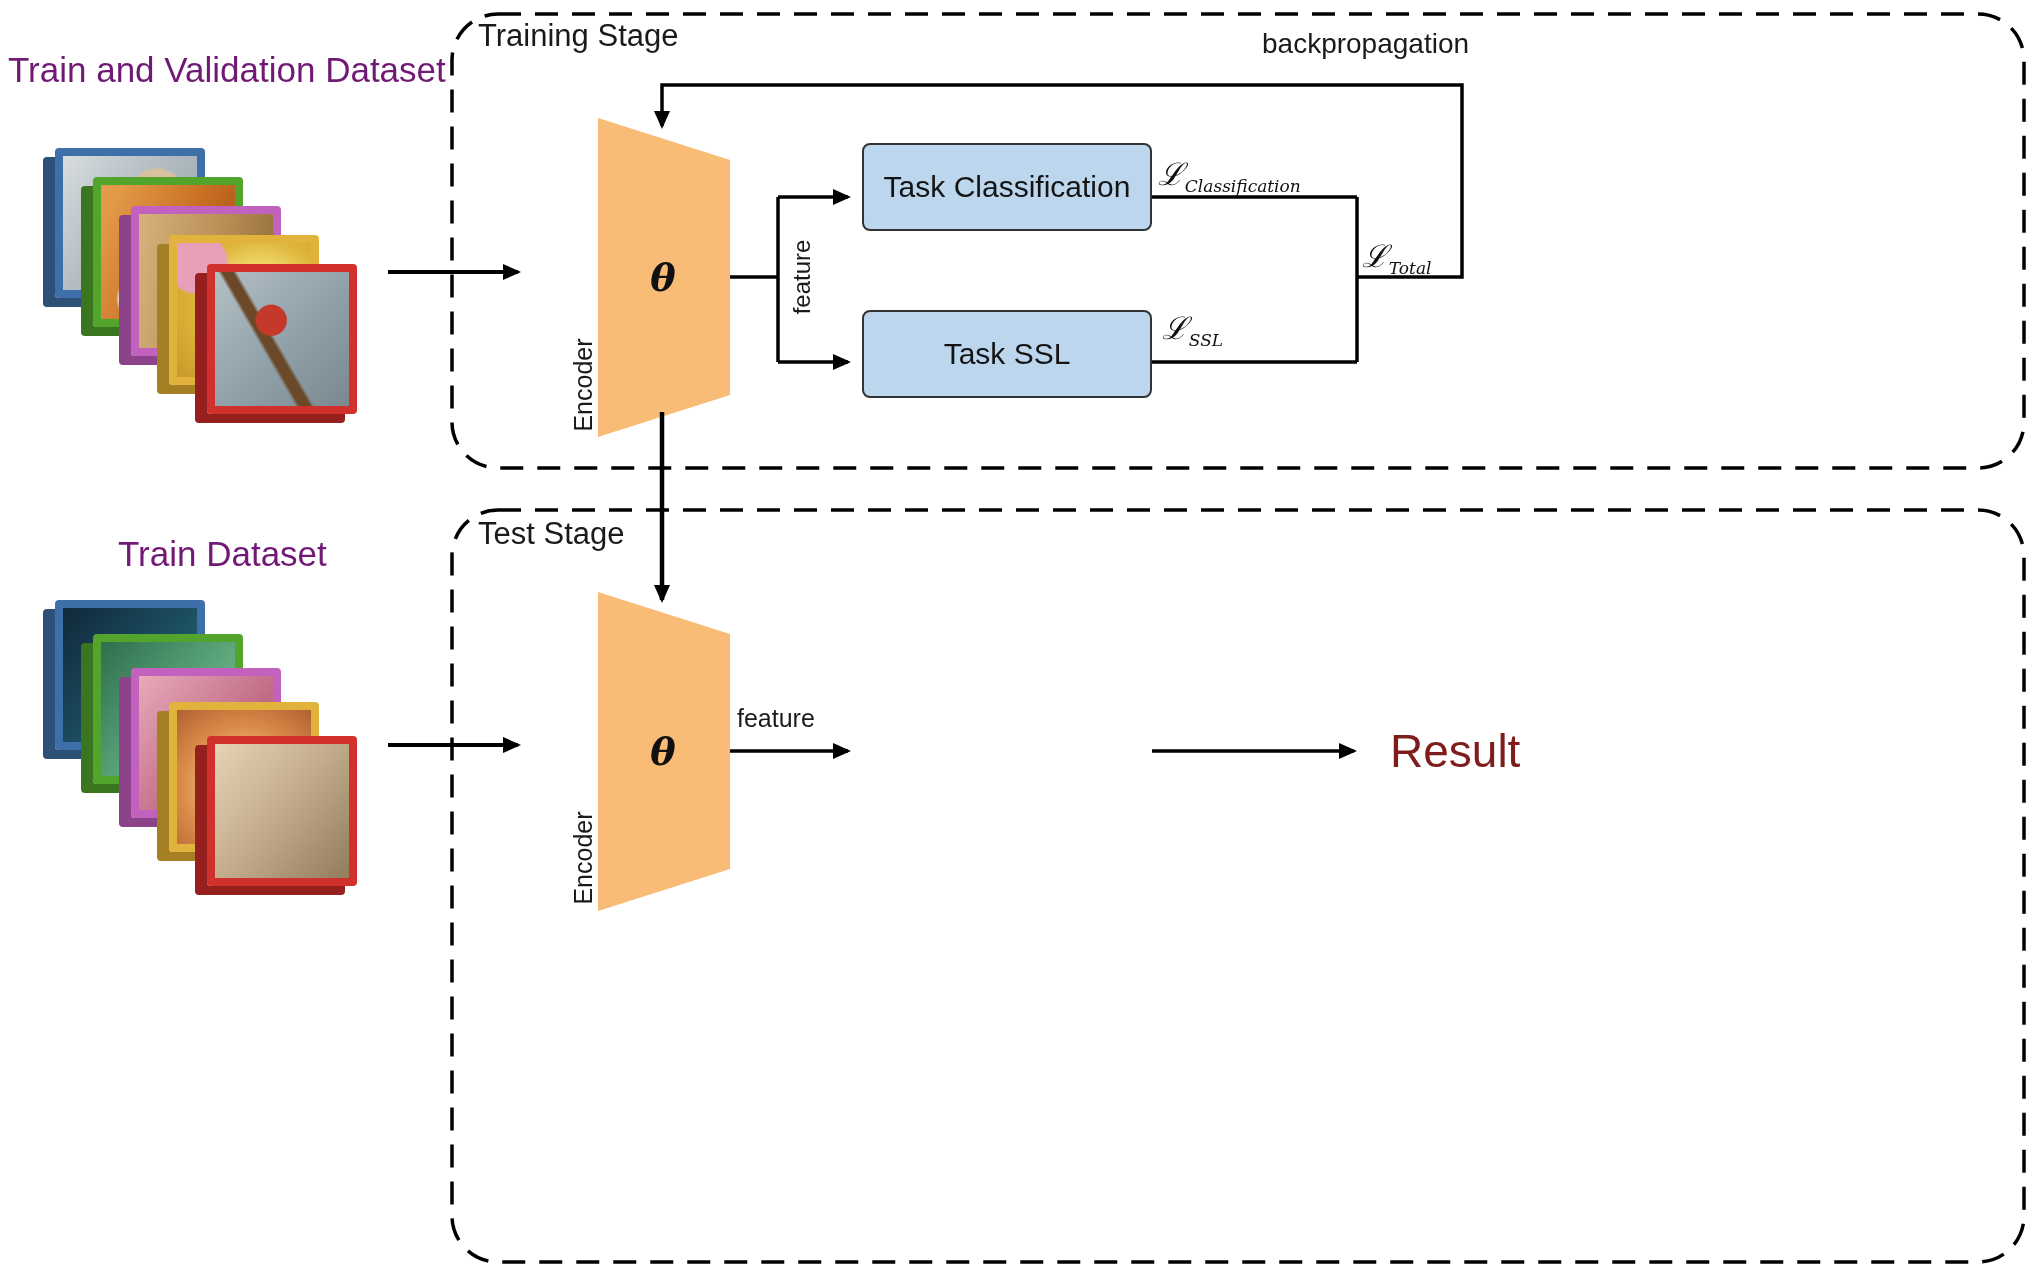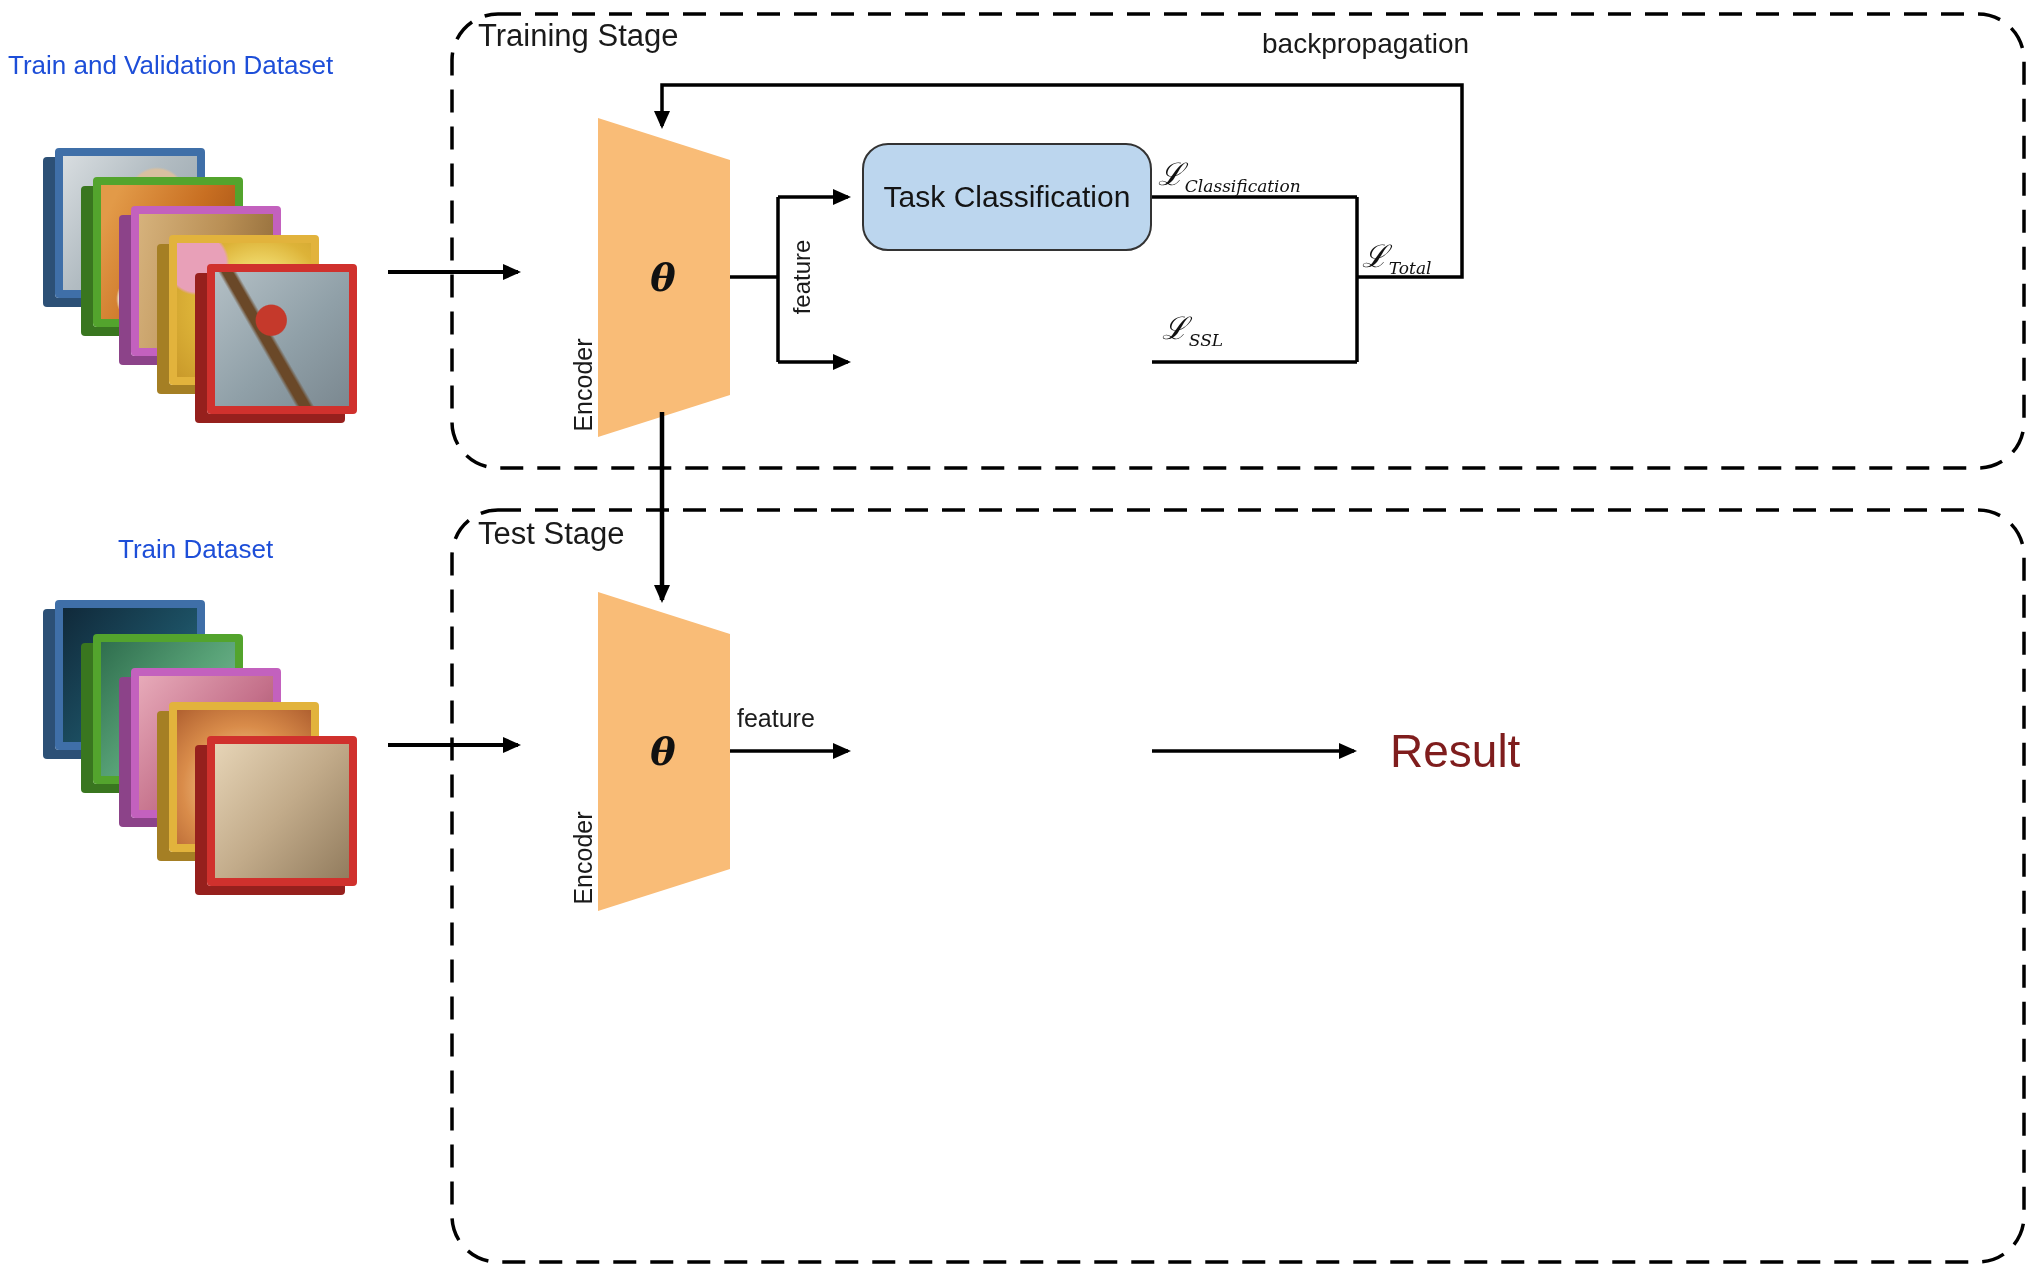--- a/index.html
+++ b/index.html
@@ -1,33 +1,33 @@
 <!DOCTYPE html>
 <html style="--line: #000000; --encoder-fill: #F9BC77; --box-fill: #BCD6EE; --box-border: #333333; --tile-blue: #3F6FA8; --tile-green: #53A42D; --tile-magenta: #C361BE; --tile-gold: #E2B33C; --tile-red: #D0312D;"><head>
 <meta charset="utf-8">
 <style>
   html,body{margin:0;padding:0;background:#fff;font-family:"Liberation Sans",sans-serif;}
   #canvas{position:relative;width:2033px;height:1269px;background:#fff;overflow:hidden;}
   #wires{position:absolute;left:0;top:0;}
 
   .txt{position:absolute;color:#1c1c1c;white-space:nowrap;}
-  .dataset-label{font-size:26px;color:#1d4ed8;}
+  .dataset-label{font-size:35px;color:#701a75;}
   .stage-title{font-size:31px;color:#1a1a1a;}
   .small-label{font-size:28px;color:#1a1a1a;}
   .result-label{font-size:46px;color:#7f1d1d;}
 
   .theta{font-family:"DejaVu Serif",serif;font-style:italic;font-weight:bold;
          font-size:38px;text-align:center;color:#111;}
   .rot{transform:rotate(-90deg);transform-origin:center center;text-align:center;}
   .encoder-label{font-size:25px;color:#1a1a1a;}
   .feature-rot{font-size:24px;color:#1a1a1a;}
 
-  .task-box{position:absolute;width:290px;height:108px;box-sizing:border-box;
+  .task-box{position:absolute;width:290px;height:88px;box-sizing:border-box;
             background:var(--box-fill,#BCD6EE);border:2px solid var(--box-border,#333333);
-            border-radius:26px;display:flex;align-items:center;justify-content:center;
+            border-radius:8px;display:flex;align-items:center;justify-content:center;
             font-size:30px;color:#141414;}
 
   .loss{position:absolute;color:#111;}
   .loss .sym{font-family:"DejaVu Serif",serif;font-style:italic;font-size:31px;}
   .loss .sub{font-family:"DejaVu Serif",serif;font-style:italic;font-size:17px;
              position:relative;top:7px;margin-left:1px;}
 
   .tile{position:absolute;width:150px;height:150px;box-sizing:border-box;
         border-width:8px;border-style:solid;border-radius:4px;}
   .b-blue   {border-color:var(--tile-blue,#3F6FA8);  box-shadow:-12px 9px 0 #2C5076;}
@@ -112,20 +112,23 @@
   <div class="txt stage-title" style="left:478px;top:18px;">Training Stage</div>
   <div class="txt small-label" style="left:1262px;top:28px;">backpropagation</div>
 
   <div class="txt theta" style="left:628px;top:252px;width:70px;height:52px;line-height:52px;">θ</div>
   <div class="txt rot encoder-label" style="left:523px;top:371px;width:120px;height:28px;line-height:28px;">Encoder</div>
   <div class="txt rot feature-rot" style="left:748px;top:264px;width:108px;height:26px;line-height:26px;">feature</div>
 
   <div class="task-box" style="left:862px;top:143px;">
     <span>Task Classification</span>
   </div>
+  <div class="task-box" style="left:862px;top:310px;">
+    <span>Task SSL</span>
+  </div>
 
   <div class="loss" style="left:1158px;top:152px;">
     <span class="sym">ℒ</span><span class="sub">Classification</span>
   </div>
   <div class="loss" style="left:1162px;top:306px;">
     <span class="sym">ℒ</span><span class="sub">SSL</span>
   </div>
   <div class="loss" style="left:1362px;top:234px;">
     <span class="sym">ℒ</span><span class="sub">Total</span>
   </div>

